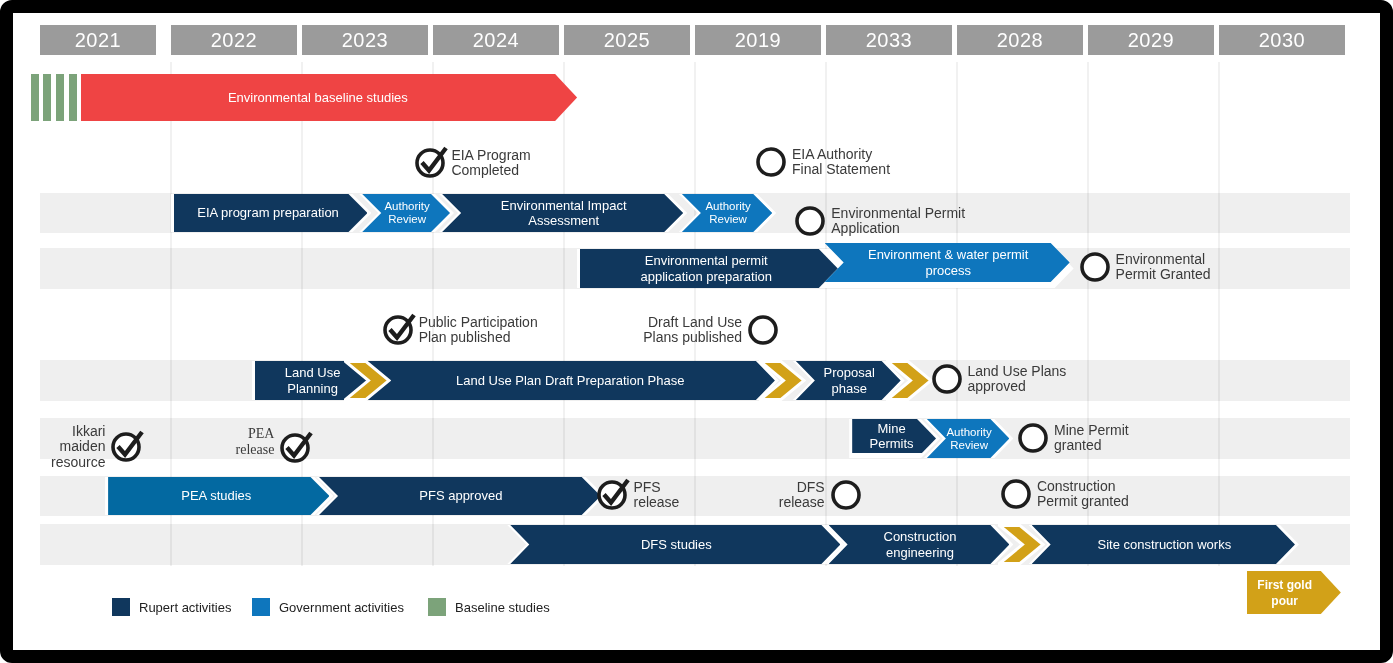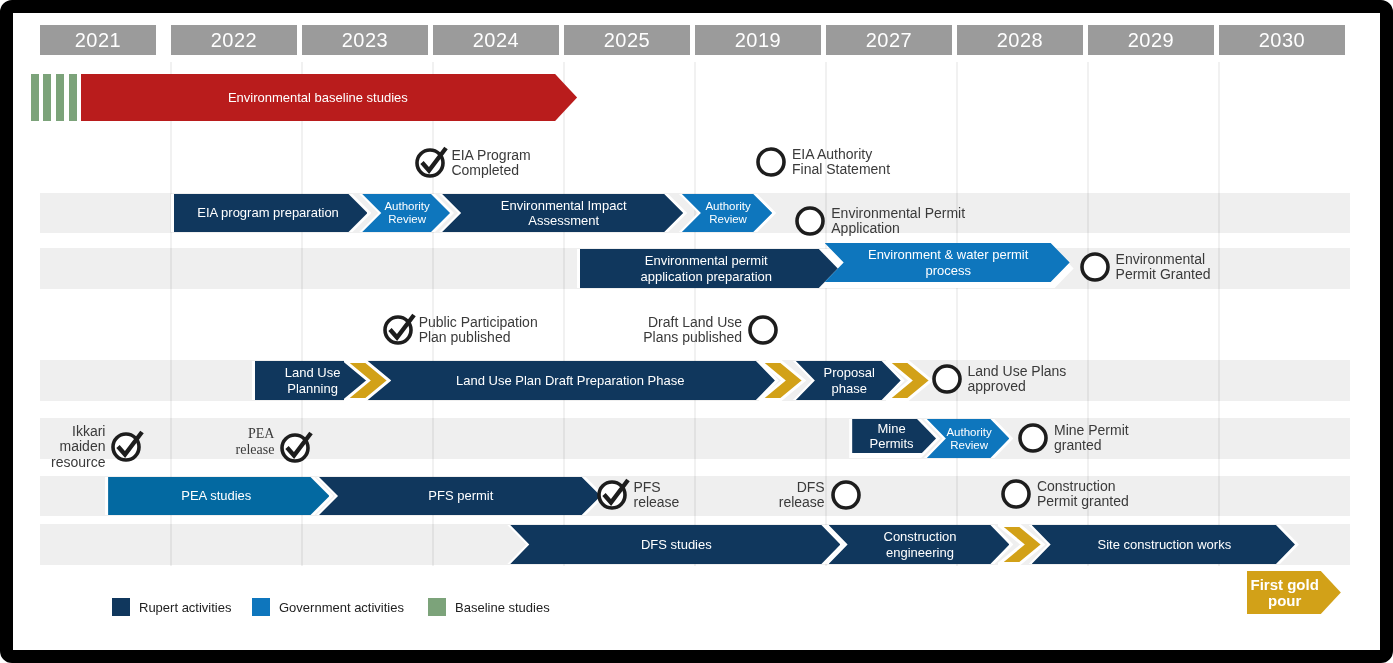--- a/index.html
+++ b/index.html
@@ -16,35 +16,35 @@
   .segback{position:absolute;background:#fff;z-index:3;}
   .hatchbar{position:absolute;background:#7CA37A;z-index:3;}
   .mslabel{position:absolute;color:#3A3A3A;font-size:14px;line-height:15.5px;white-space:pre-line;z-index:6;}
   .mslabel.right{text-align:left;}
   .mslabel.left{text-align:right;}
   .ms-icon{position:absolute;z-index:6;}
   .legend-item{position:absolute;top:597px;height:20px;display:flex;align-items:center;z-index:4;}
   .legend-swatch{width:18px;height:18px;margin-right:9px;}
   .legend-label{font-size:13px;color:#222;}
   .callout{position:absolute;display:flex;align-items:center;justify-content:center;text-align:center;
-           color:#fff;font-weight:bold;font-size:15px;line-height:16px;white-space:pre-line;z-index:5;box-sizing:border-box;}
+           color:#fff;font-weight:bold;font-size:12px;line-height:16px;white-space:pre-line;z-index:5;box-sizing:border-box;}
 </style>
 </head>
 <body>
 
 <div id="frame">
   <div id="border-overlay"></div>
   <div id="chart-root">
       <div class="yearbox" style="left:40px;width:116px;">2021</div>
       <div class="yearbox" style="left:171px;width:126px;">2022</div>
       <div class="yearbox" style="left:302px;width:126px;">2023</div>
       <div class="yearbox" style="left:433px;width:126px;">2024</div>
       <div class="yearbox" style="left:564px;width:126px;">2025</div>
       <div class="yearbox" style="left:695px;width:126px;">2019</div>
-      <div class="yearbox" style="left:826px;width:126px;">2027</div>
+      <div class="yearbox" style="left:826px;width:126px;">2033</div>
       <div class="yearbox" style="left:957px;width:126px;">2028</div>
       <div class="yearbox" style="left:1088px;width:126px;">2029</div>
       <div class="yearbox" style="left:1219px;width:126px;">2030</div>
       <div class="gridline" style="left:170px;"></div>
       <div class="gridline" style="left:301px;"></div>
       <div class="gridline" style="left:432px;"></div>
       <div class="gridline" style="left:563px;"></div>
       <div class="gridline" style="left:694px;"></div>
       <div class="gridline" style="left:825px;"></div>
       <div class="gridline" style="left:956px;"></div>
@@ -53,21 +53,21 @@
       <div class="band" style="top:193px;height:40px;"></div>
       <div class="band" style="top:248px;height:41px;"></div>
       <div class="band" style="top:360px;height:41px;"></div>
       <div class="band" style="top:418px;height:41px;"></div>
       <div class="band" style="top:476px;height:40px;"></div>
       <div class="band" style="top:524px;height:41px;"></div>
       <div class="hatchbar" style="left:30.60999999999285px;top:74px;width:8px;height:47px;"></div>
       <div class="hatchbar" style="left:42.60999999999285px;top:74px;width:8px;height:47px;"></div>
       <div class="hatchbar" style="left:55.60999999999285px;top:74px;width:8px;height:47px;"></div>
       <div class="hatchbar" style="left:68.60999999999285px;top:74px;width:8px;height:47px;"></div>
-      <div class="seg" style="left:80.60999999999285px;top:74px;width:496.48999999999523px;height:47px;background:#b91c1c;
+      <div class="seg" style="left:80.60999999999285px;top:74px;width:496.48999999999523px;height:47px;background:#ef4444;
         clip-path:polygon(0px 0px,474.48999999999523px 0px,496.48999999999523px 23.5px,474.48999999999523px 47px,0px 47px);padding-right:22px;">Environmental baseline studies</div>
       <div class="segback" style="left:170.61999999999762px;top:194px;width:200.88000000000238px;height:38px;clip-path:polygon(0px 0px,181.88000000000238px 0px,200.88000000000238px 19px,181.88000000000238px 38px,0px 38px);"></div>
       <div class="seg" style="left:173.61999999999762px;top:194px;width:193.88000000000238px;height:38px;background:#10375D;
             clip-path:polygon(0px 0px,174.88000000000238px 0px,193.88000000000238px 19px,174.88000000000238px 38px,0px 38px);padding:0 15px 0 10px;">EIA program preparation</div>
       <div class="segback" style="left:359.26000000000477px;top:194px;width:94.77000000000953px;height:38px;clip-path:polygon(0px 0px,75.77000000000953px 0px,94.77000000000953px 19px,75.77000000000953px 38px,0px 38px,19px 19px);"></div>
       <div class="seg small" style="left:362.26000000000477px;top:194px;width:87.77000000000953px;height:38px;background:#0E76BD;
             clip-path:polygon(0px 0px,68.77000000000953px 0px,87.77000000000953px 19px,68.77000000000953px 38px,0px 38px,19px 19px);padding:0 15px 0 17px;">Authority
 Review</div>
       <div class="segback" style="left:439.16999999999166px;top:194px;width:248.04000000001906px;height:38px;clip-path:polygon(0px 0px,229.04000000001906px 0px,248.04000000001906px 19px,229.04000000001906px 38px,0px 38px,19px 19px);"></div>
       <div class="seg" style="left:442.16999999999166px;top:194px;width:241.04000000001906px;height:38px;background:#10375D;
@@ -111,21 +111,21 @@
 Permits</div>
       <div class="segback" style="left:923.8699999999976px;top:419px;width:89.5300000000143px;height:39px;clip-path:polygon(0px 0px,70.5300000000143px 0px,89.5300000000143px 19.5px,70.5300000000143px 39px,0px 39px,19px 19.5px);"></div>
       <div class="seg small" style="left:926.8699999999976px;top:419px;width:82.5300000000143px;height:39px;background:#0E76BD;
             clip-path:polygon(0px 0px,63.5300000000143px 0px,82.5300000000143px 19.5px,63.5300000000143px 39px,0px 39px,19px 19.5px);padding:0 15px 0 17px;">Authority
 Review</div>
       <div class="segback" style="left:105.11999999999762px;top:477px;width:228.39000000000715px;height:38px;clip-path:polygon(0px 0px,209.39000000000715px 0px,228.39000000000715px 19px,209.39000000000715px 38px,0px 38px);"></div>
       <div class="seg" style="left:108.11999999999762px;top:477px;width:221.39000000000715px;height:38px;background:#0369a1;
             clip-path:polygon(0px 0px,202.39000000000715px 0px,221.39000000000715px 19px,202.39000000000715px 38px,0px 38px);padding:0 15px 0 10px;">PEA studies</div>
       <div class="segback" style="left:316.0300000000143px;top:477px;width:288.64999999998213px;height:38px;clip-path:polygon(0px 0px,269.64999999998213px 0px,288.64999999998213px 19px,269.64999999998213px 38px,0px 38px,19px 19px);"></div>
       <div class="seg" style="left:319.0300000000143px;top:477px;width:281.64999999998213px;height:38px;background:#10375D;
-            clip-path:polygon(0px 0px,262.64999999998213px 0px,281.64999999998213px 19px,262.64999999998213px 38px,0px 38px,19px 19px);padding:0 15px 0 17px;">PFS permit</div>
+            clip-path:polygon(0px 0px,262.64999999998213px 0px,281.64999999998213px 19px,262.64999999998213px 38px,0px 38px,19px 19px);padding:0 15px 0 17px;">PFS approved</div>
       <div class="segback" style="left:507.2899999999893px;top:525px;width:337.1199999999976px;height:39px;clip-path:polygon(0px 0px,318.1199999999976px 0px,337.1199999999976px 19.5px,318.1199999999976px 39px,0px 39px,19px 19.5px);"></div>
       <div class="seg" style="left:510.2899999999893px;top:525px;width:330.1199999999976px;height:39px;background:#10375D;
             clip-path:polygon(0px 0px,311.1199999999976px 0px,330.1199999999976px 19.5px,311.1199999999976px 39px,0px 39px,19px 19.5px);padding:0 15px 0 17px;">DFS studies</div>
       <div class="segback" style="left:825.6199999999976px;top:525px;width:187.7800000000143px;height:39px;clip-path:polygon(0px 0px,168.7800000000143px 0px,187.7800000000143px 19.5px,168.7800000000143px 39px,0px 39px,19px 19.5px);"></div>
       <div class="seg" style="left:828.6199999999976px;top:525px;width:180.7800000000143px;height:39px;background:#10375D;
             clip-path:polygon(0px 0px,161.7800000000143px 0px,180.7800000000143px 19.5px,161.7800000000143px 39px,0px 39px,19px 19.5px);padding:0 15px 0 17px;">Construction
 engineering</div>
       <div class="segback" style="left:1028.6699999999917px;top:525px;width:270.3099999999988px;height:39px;clip-path:polygon(0px 0px,251.3099999999988px 0px,270.3099999999988px 19.5px,251.3099999999988px 39px,0px 39px,19px 19.5px);"></div>
       <div class="seg" style="left:1031.6699999999917px;top:525px;width:263.3099999999988px;height:39px;background:#10375D;
             clip-path:polygon(0px 0px,244.3099999999988px 0px,263.3099999999988px 19.5px,244.3099999999988px 39px,0px 39px,19px 19.5px);padding:0 15px 0 17px;">Site construction works</div>

